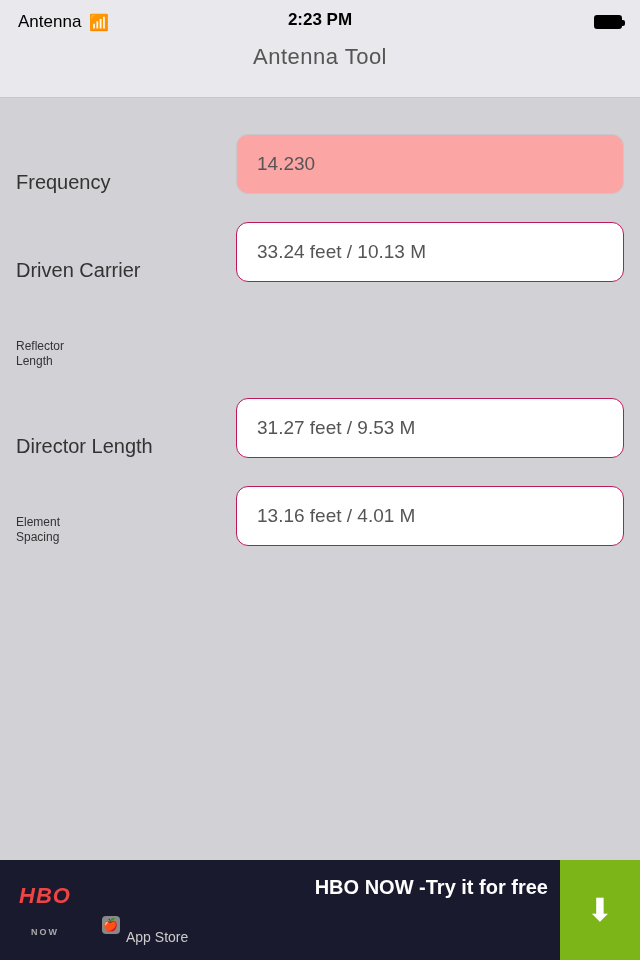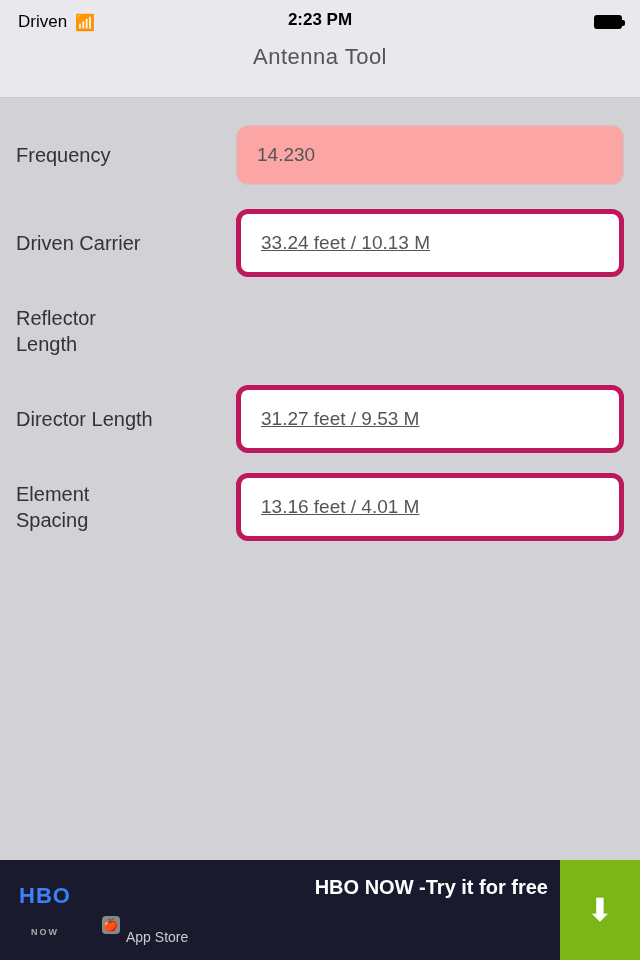--- a/index.html
+++ b/index.html
@@ -83,43 +83,42 @@
     .content {
       background: #d1d1d6;
       padding: 18px 16px;
       display: flex;
       flex-direction: column;
       gap: 10px;
     }
 
     .row {
       display: flex;
-      align-items: center;
+      align-items: flex-end;
       min-height: 78px;
     }
 
     .row-label {
       width: 220px;
       font-size: 20px;
       color: #333;
       font-weight: 400;
       flex-shrink: 0;
       padding-right: 10px;
     }
 
     .row-value {
       flex: 1;
       background: white;
       border-radius: 12px;
-      border: 5px solid #be185d;
+      border: 1px solid #be185d;
       padding: 18px 20px;
       font-size: 19px;
       color: #555;
       font-weight: 300;
-      text-decoration: underline;
     }
 
     .frequency-input {
       background: #fca5a5;
       border-radius: 12px;
       border: 1px solid #c8c8cc;
       padding: 18px 20px;
       font-size: 19px;
       color: #555;
       width: 100%;
@@ -160,21 +159,21 @@
     }
     .dropdown-arrow::after {
       content: '▼';
       color: white;
       font-size: 16px;
     }
 
     
     .row-label-wrap {
       width: 220px;
-      font-size: 20px;
+      font-size: 12px;
       color: #333;
       font-weight: 400;
       flex-shrink: 0;
       padding-right: 10px;
       line-height: 1.3;
     }
 
     
     .ad-banner {
       position: absolute;
@@ -189,23 +188,24 @@
     .ad-hbo-logo {
       width: 90px;
       height: 100px;
       background: #1a1a2e;
       display: flex;
       align-items: center;
       justify-content: center;
       flex-shrink: 0;
     }
     .hbo-text {
-      color: #3b82f6;
+      color: #ef4444;
       font-size: 22px;
       font-weight: 900;
+      font-style: italic;
       letter-spacing: 1px;
     }
     .hbo-now-label {
       color: #aaa;
       font-size: 9px;
       font-weight: 600;
       letter-spacing: 2px;
       text-align: center;
       margin-top: 18px;
     }
@@ -254,21 +254,21 @@
       color: white;
       font-size: 32px;
       line-height: 1;
     }
   </style>
 </head>
 <body>
 
 <div class="status-bar">
   <div class="status-left">
-    <span>Driven</span>
+    <span>Antenna</span>
     <span style="font-size:16px;">📶</span>
   </div>
   <div class="status-center">2:23 PM</div>
   <div class="status-right">
     <div class="battery-icon"></div>
   </div>
 </div>
 
 <div class="nav-bar">
   <span class="nav-title">Antenna Tool</span>

